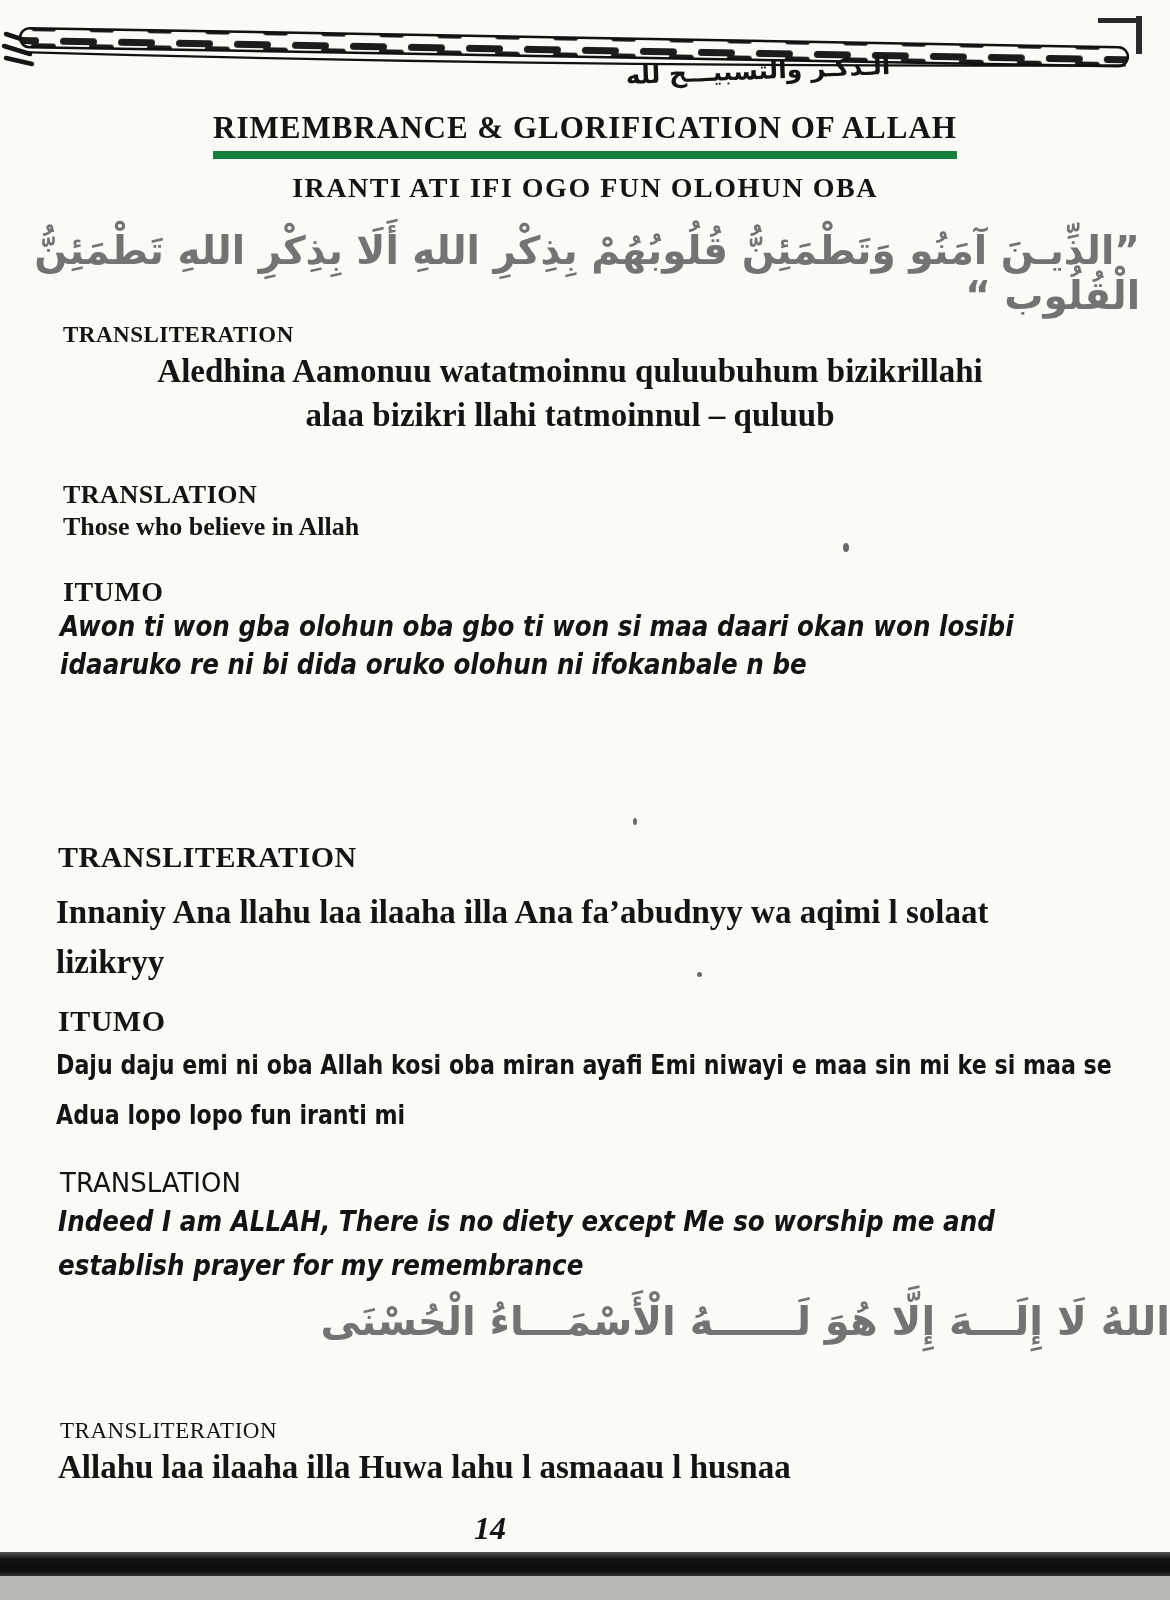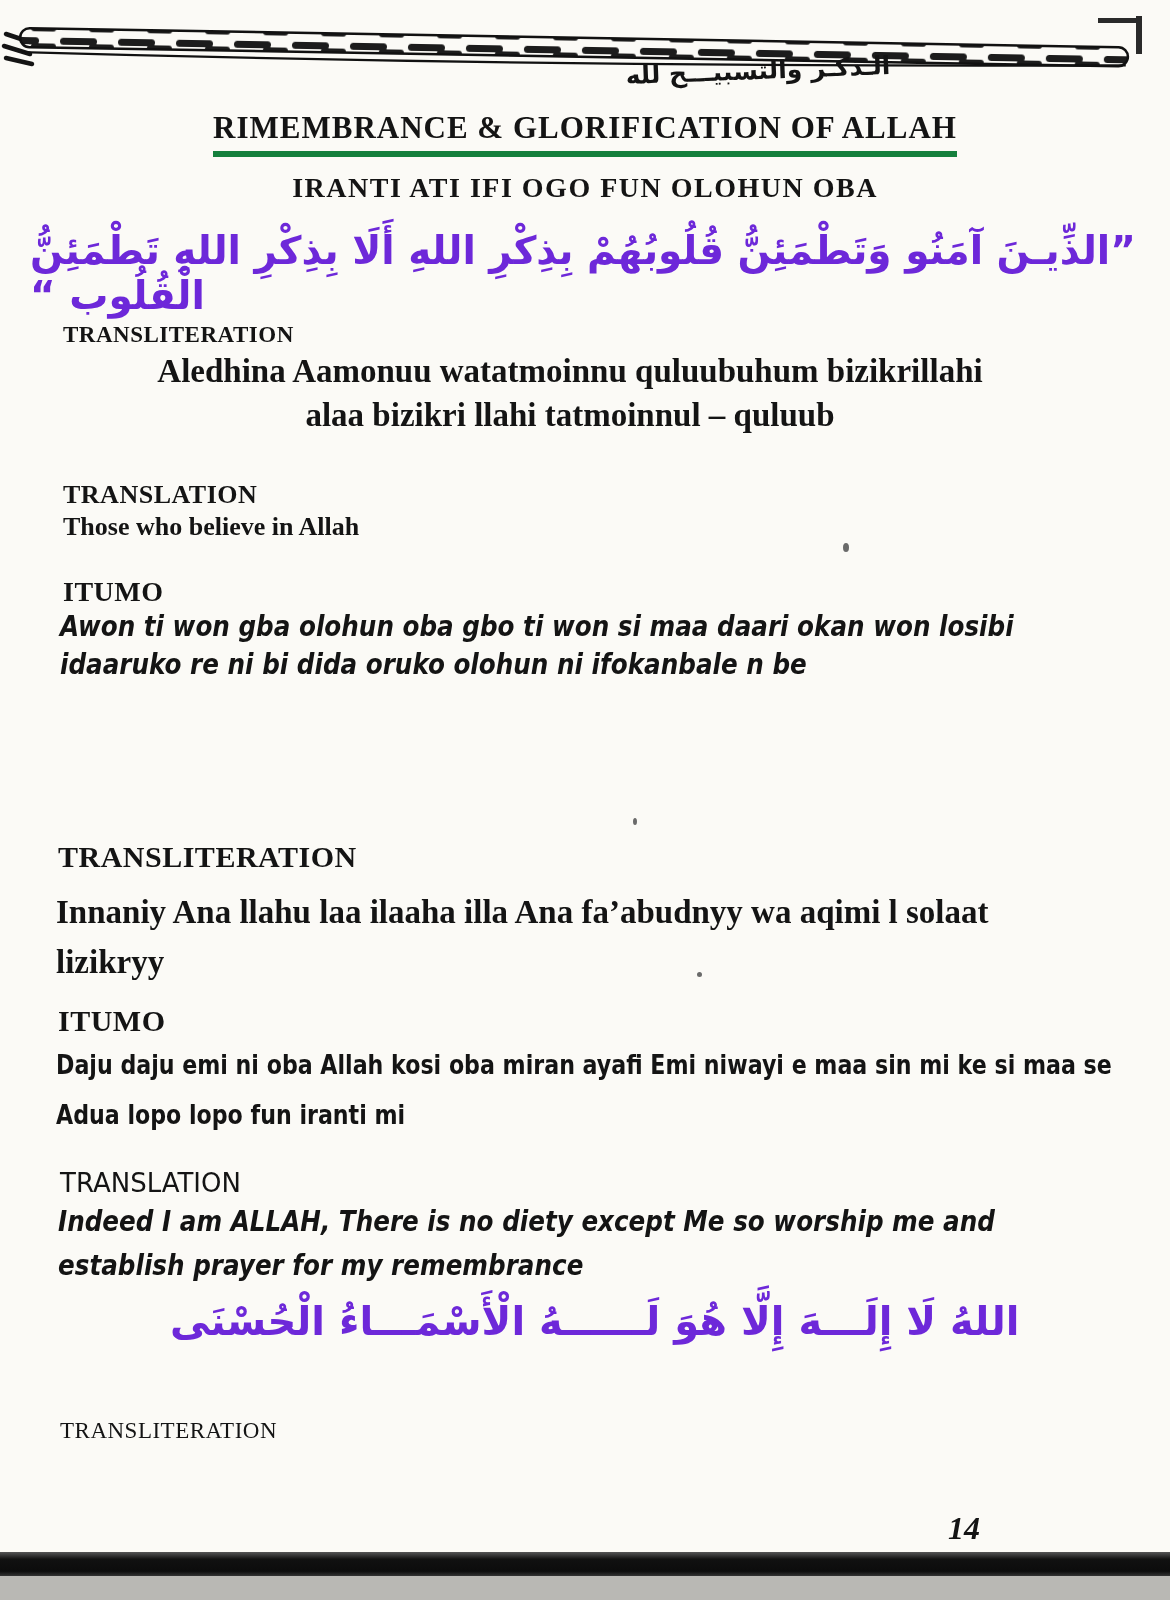--- a/index.html
+++ b/index.html
@@ -23,31 +23,31 @@
     letter-spacing:0px;
   }
   .corner-tick{position:absolute;top:0;right:28px;width:6px;height:38px;background:#2a2a2a;}
   .corner-tick2{position:absolute;top:2px;right:28px;width:44px;height:5px;background:#2a2a2a;}
 
   
   .title-row{position:absolute;top:110px;left:0;width:1170px;text-align:center;}
   .page-title{
     display:inline-block;
     font-size:31px;font-weight:bold;letter-spacing:1px;
-    border-bottom:6px solid #15803d;padding-bottom:5px;
+    border-bottom:8px solid #15803d;padding-bottom:5px;
   }
   .subtitle-row{position:absolute;top:172px;left:0;width:1170px;text-align:center;}
   .page-subtitle{font-size:28px;font-weight:600;letter-spacing:1.5px;}
 
   
   .arabic-verse{
     position:absolute;left:30px;width:1110px;
-    direction:rtl;text-align:left;
+    direction:rtl;text-align:right;
     font-family:"DejaVu Sans", sans-serif;
-    font-weight:bold;color:#6d28d9;
+    font-weight:bold;color:#737373;
   }
   .verse-1{top:228px;font-size:39px;}
   .verse-2{top:742px;font-size:43px;}
   .verse-3{top:1298px;font-size:40px;left:170px;width:1000px;}
 
   
   .h-serif-sm{position:absolute;font-size:23px;font-weight:600;letter-spacing:0.5px;}
   .h-serif-md{position:absolute;font-size:26px;font-weight:bold;letter-spacing:0.5px;}
   .h-serif-lg{position:absolute;font-size:30px;font-weight:bold;letter-spacing:0.5px;}
   .h-sans{position:absolute;font-family:"DejaVu Sans", sans-serif;font-size:26px;font-weight:400;letter-spacing:0px;}
@@ -70,21 +70,21 @@
     position:absolute;
     font-family:"DejaVu Sans", sans-serif;
     font-size:27px;font-weight:bold;
     white-space:pre-line;line-height:1.85;
     transform:scaleX(0.82);transform-origin:left top;
     width:1330px;
   }
   .trans2-body{line-height:1.5;}
 
   
-  .page-number{position:absolute;top:1510px;left:0;width:980px;text-align:right;
+  .page-number{position:absolute;top:1510px;left:0;width:980px;text-align:center;
     font-size:32px;font-weight:bold;font-style:italic;}
   .bottom-bar{position:absolute;top:1552px;left:0;width:1170px;height:24px;
     background:linear-gradient(180deg,#555 0%,#111 30%,#0c0c0c 80%,#333 100%);}
   .bottom-shade{position:absolute;top:1576px;left:0;width:1170px;height:24px;background:#b9b8b4;}
 
   
   .speck{position:absolute;background:#6a6a6a;border-radius:50%;}
 </style>
 </head>
 <body>
@@ -145,20 +145,21 @@
   <div class="body-sans-bold" style="top:1040px;left:56px;">Daju daju emi ni oba Allah kosi oba miran ayafi Emi niwayi e maa sin mi ke si maa se
 Adua lopo lopo fun iranti mi</div>
 
   <div class="h-sans" style="top:1168px;left:60px;">TRANSLATION</div>
   <div class="body-sans-italic trans2-body" style="top:1200px;left:58px;">Indeed I am ALLAH, There is no diety except Me so worship me and
 establish prayer for my remembrance</div>
 
   <div class="arabic-verse verse-3">اللهُ لَا إِلَـــهَ إِلَّا هُوَ لَــــــهُ الْأَسْمَـــاءُ الْحُسْنَى</div>
 
   <div class="h-serif-sm" style="top:1418px;left:60px;font-weight:500;">TRANSLITERATION</div>
+  <div class="body-serif-bold" style="top:1446px;left:58px;width:1040px;">Allahu laa ilaaha illa Huwa lahu l asmaaau l husnaa</div>
 
   <div class="page-number">14</div>
   <div class="bottom-bar"></div>
   <div class="bottom-shade"></div>
 
   <div class="speck" style="top:543px;left:843px;width:6px;height:9px;"></div>
   <div class="speck" style="top:972px;left:697px;width:5px;height:5px;"></div>
   <div class="speck" style="top:818px;left:633px;width:4px;height:7px;"></div>
 </div>
 

